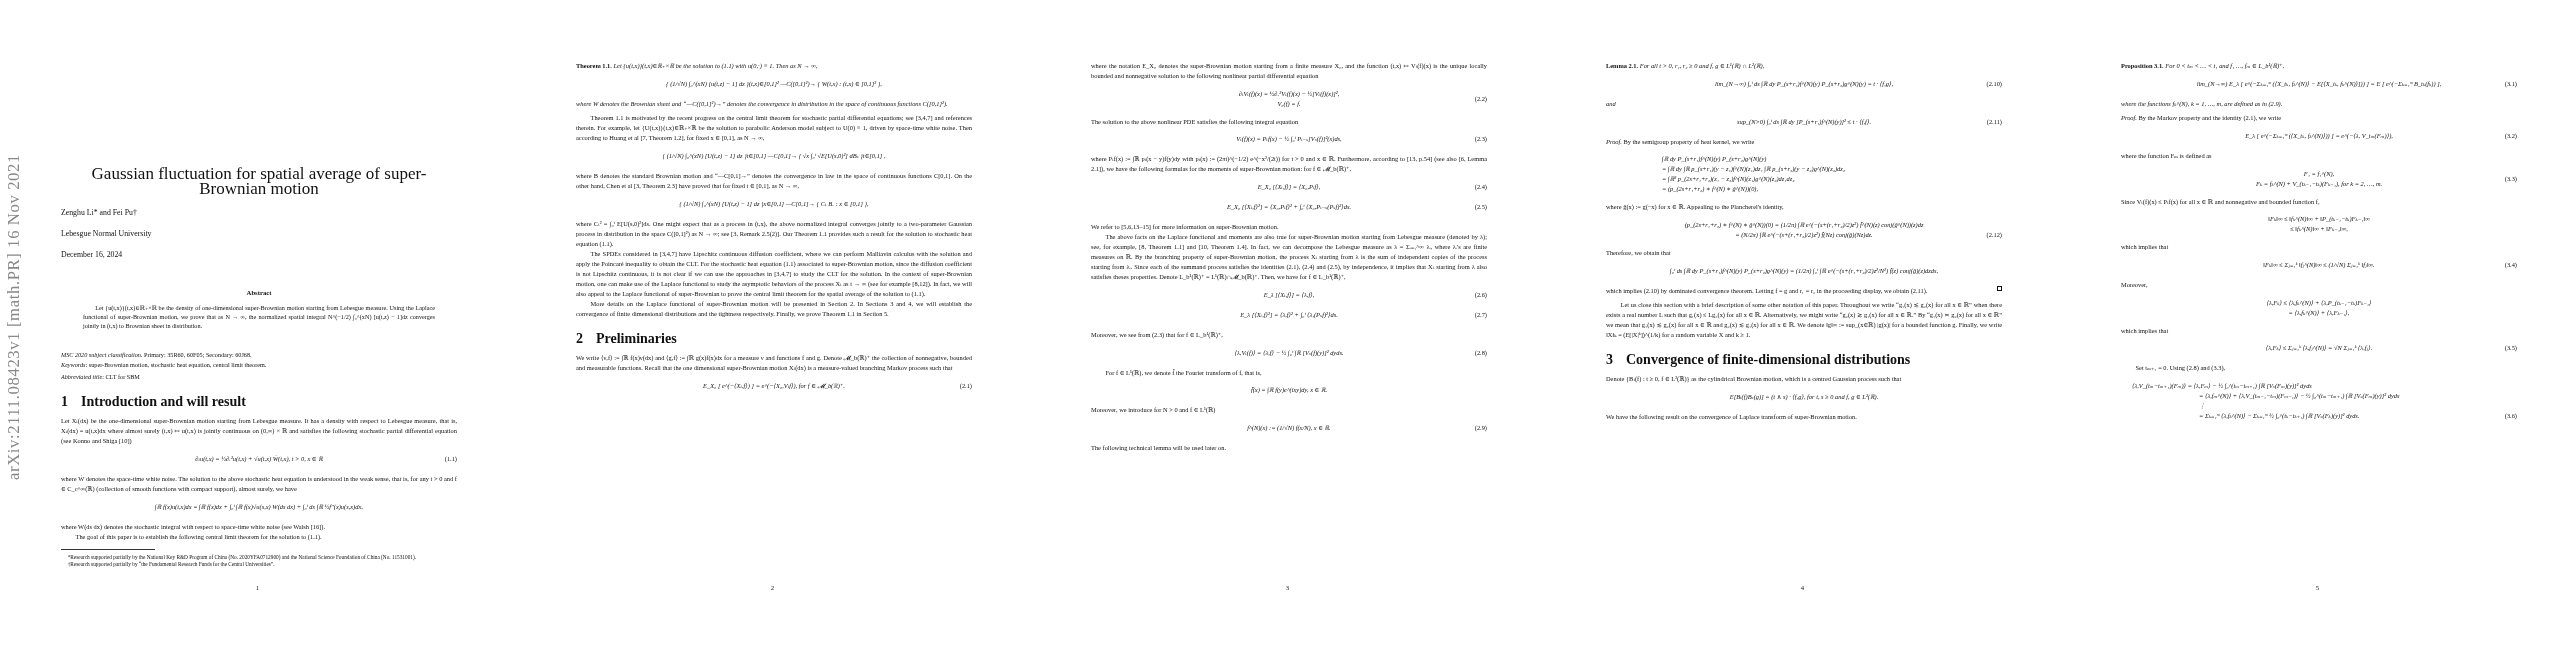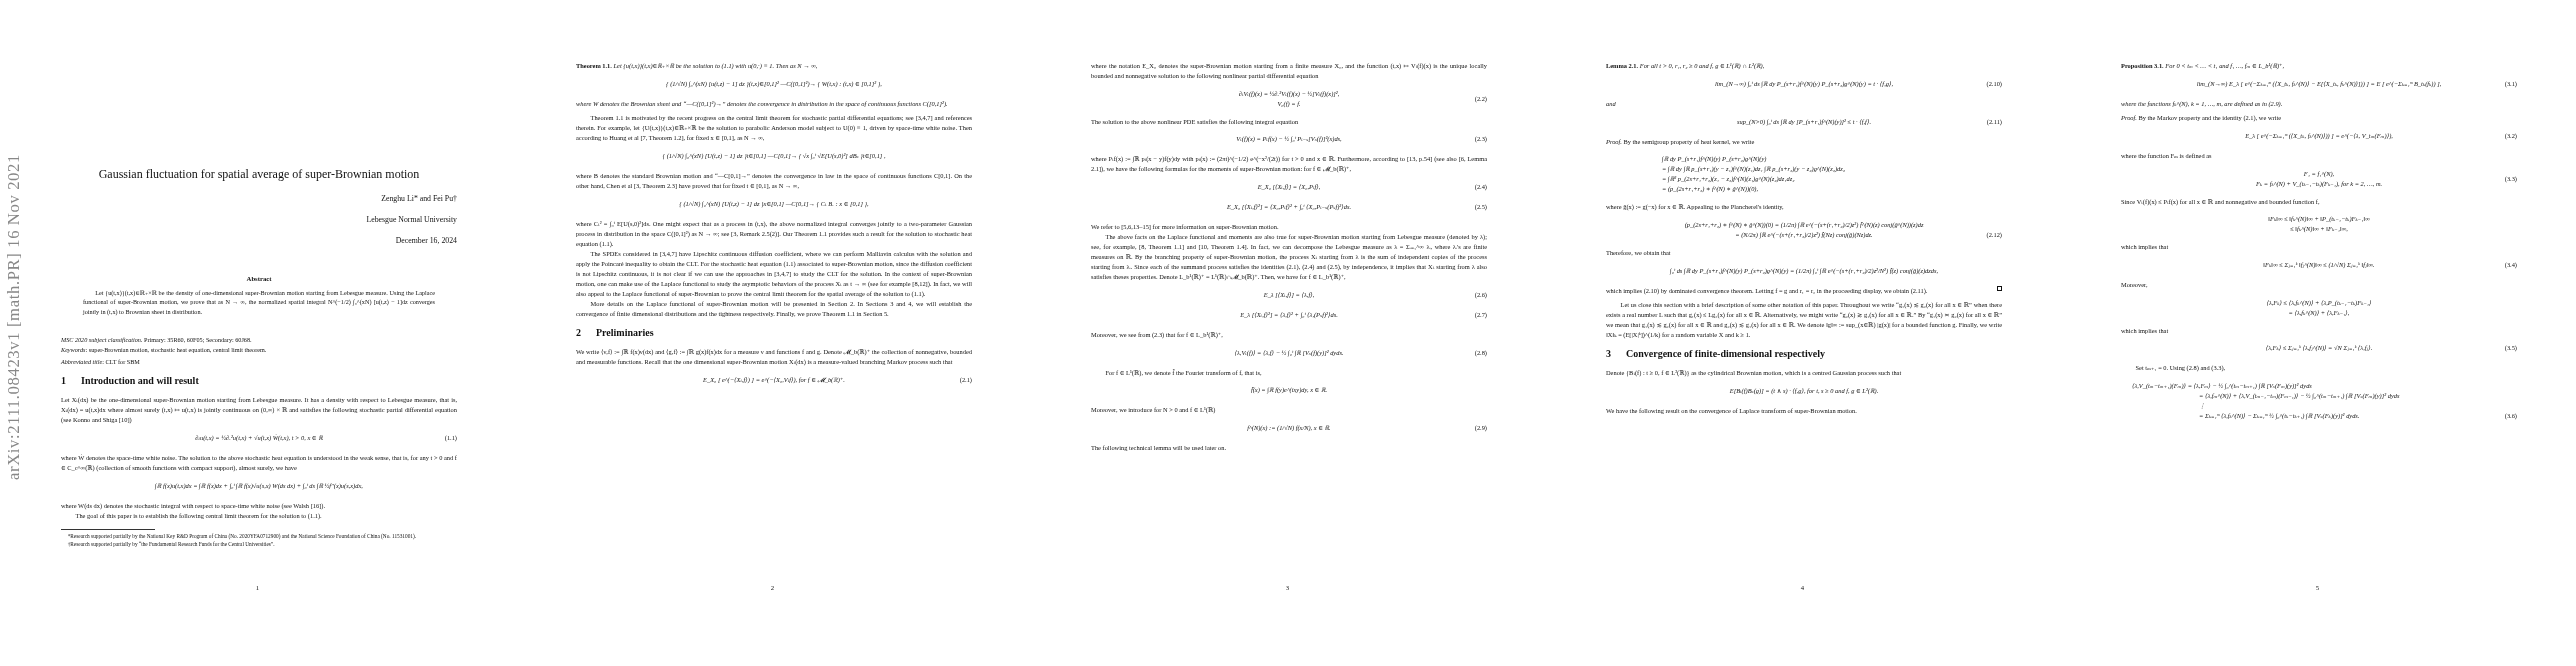--- a/index.html
+++ b/index.html
@@ -4,27 +4,27 @@
 <style>
   * { box-sizing: border-box; margin: 0; padding: 0; }
   html, body { width: 2576px; height: 667px; background: #ffffff; overflow: hidden; }
   body { font-family: "Liberation Serif", "DejaVu Serif", serif; color: #111; }
   .strip { position: relative; width: 2576px; height: 667px; display: flex; }
   .page { position: relative; width: 515px; height: 667px; background: #fff; }
   .content { position: absolute; left: 61px; width: 396px; top: 61px; font-size: 6.4px; line-height: 10px; }
   .p1 .content { top: 167px; }
   .arxiv { position: absolute; left: 3.3px; top: 83px; width: 22px; height: 467px; }
   .arxiv span { position: absolute; left: 50%; top: 50%; transform: translate(-50%,-50%) rotate(-90deg); white-space: nowrap; font-family: "Liberation Serif", serif; font-size: 16.7px; color: #888; letter-spacing: 0.6px; }
-  .title { text-align: center; font-size: 12px; line-height: 14.5px; margin-bottom: 12.2px; }
-  .authors, .affil, .date { text-align: right; font-size: 7.8px; line-height: 10px; margin-bottom: 11px; }
+  .title { text-align: center; font-size: 17px; line-height: 14.5px; margin-bottom: 12.2px; }
+  .authors, .affil, .date { text-align: left; font-size: 7.8px; line-height: 10px; margin-bottom: 11px; }
   .abs-head { text-align: center; font-weight: bold; font-size: 6.7px; margin-top: 28px; margin-bottom: 4.4px; }
   .abstract { margin: 0 22px; text-indent: 12.2px; text-align: justify; font-size: 6.2px; line-height: 9.4px; }
   .meta { margin-top: 19px; font-size: 6.2px; line-height: 10px; }
   .meta i { font-style: italic; }
-  h2.sec { font-size: 10px; font-weight: bold; margin: 9px 0 9px; }
+  h2.sec { font-size: 14px; font-weight: bold; margin: 15px 0 9px; }
   h2.sec .num { display: inline-block; width: 20px; }
   p.txt { text-align: justify; }
   p.ind { text-indent: 14.5px; }
   .eq { position: relative; text-align: center; margin: 7.8px 0; font-style: italic; min-height: 12.2px; }
   .eq .tag { position: absolute; right: 0; top: 0; font-style: normal; }
   .thm-head { font-weight: bold; font-style: normal; }
   .it { font-style: italic; }
   .fnrule { width: 94px; border-top: 0.6px solid #333; margin: 7.8px 0 3.3px; }
   .fn { font-size: 5.3px; line-height: 7.8px; text-align: justify; }
   .fn.ind { text-indent: 6.7px; }
@@ -129,21 +129,21 @@
       <p class="txt">where g̃(x) := g(−x) for x ∈ ℝ. Appealing to the Plancherel's identity,</p>
       <div class="eq">
         <div>(p_(2s+r₁+r₂) ∗ f^(N) ∗ g̃^(N))(0) = (1/2π) ∫ℝ e^(−(s+(r₁+r₂)/2)z²) f̂^(N)(z) conj(ĝ^(N))(z)dz</div>
         <div>= (N/2π) ∫ℝ e^(−(s+(r₁+r₂)/2)z²) f̂(Nz) conj(ĝ)(Nz)dz.</div>
         <span class="tag" style="top:10px">(2.12)</span>
       </div>
       <p class="txt">Therefore, we obtain that</p>
       <div class="eq">∫₀ᵗ ds ∫ℝ dy P_(s+r₁)f^(N)(y) P_(s+r₂)g^(N)(y) = (1/2π) ∫₀ᵗ ∫ℝ e^(−(s+(r₁+r₂)/2)z²/N²) f̂(z) conj(ĝ)(z)dzds,</div>
       <p class="txt" style="position:relative"><span>which implies (2.10) by dominated convergence theorem. Letting f = g and r₁ = r₂ in the proceeding display, we obtain (2.11).</span> <span class="qed"></span></p>
       <p class="txt ind" style="margin-top:4.4px">Let us close this section with a brief description of some other notation of this paper. Throughout we write “g₁(x) ≲ g₂(x) for all x ∈ ℝ” when there exists a real number L such that g₁(x) ≤ Lg₂(x) for all x ∈ ℝ. Alternatively, we might write “g₂(x) ≳ g₁(x) for all x ∈ ℝ.” By “g₁(x) ≍ g₂(x) for all x ∈ ℝ” we mean that g₁(x) ≲ g₂(x) for all x ∈ ℝ and g₂(x) ≲ g₁(x) for all x ∈ ℝ. We denote ‖g‖∞ := sup_(x∈ℝ) |g(x)| for a bounded function g. Finally, we write ‖X‖ₖ = (E[|X|ᵏ])^(1/k) for a random variable X and k ≥ 1.</p>
-      <h2 class="sec"><span class="num">3</span><span>Convergence of finite-dimensional respectively</span></h2>
+      <h2 class="sec"><span class="num">3</span><span>Convergence of finite-dimensional distributions</span></h2>
       <p class="txt">Denote {Bₜ(f) : t ≥ 0, f ∈ L²(ℝ)} as the cylindrical Brownian motion, which is a centred Gaussian process such that</p>
       <div class="eq">E[Bₜ(f)Bₛ(g)] = (t ∧ s) · ⟨f,g⟩,   for t, s ≥ 0 and f, g ∈ L²(ℝ).</div>
       <p class="txt">We have the following result on the convergence of Laplace transform of super-Brownian motion.</p>
     </div>
     <div class="pnum">4</div>
   </div>
 
   <div class="page p5">
     <div class="content">
       <p class="txt it"><span class="thm-head">Proposition 3.1.</span> <span>For 0 &lt; tₘ &lt; … &lt; t₁ and f₁ …, fₘ ∈ L_b¹(ℝ)⁺,</span></p>

